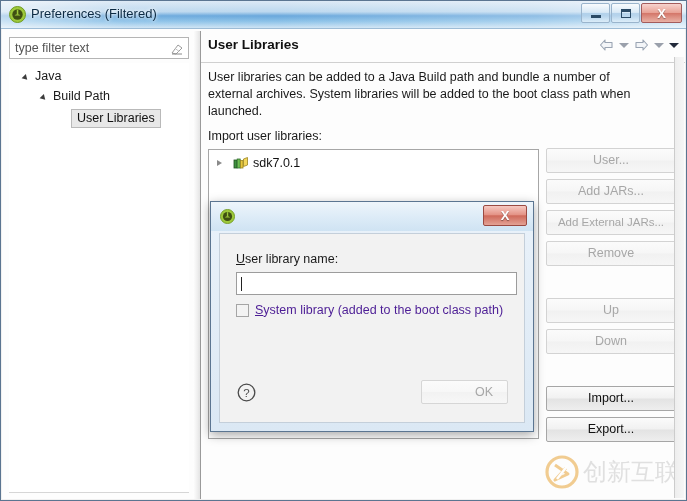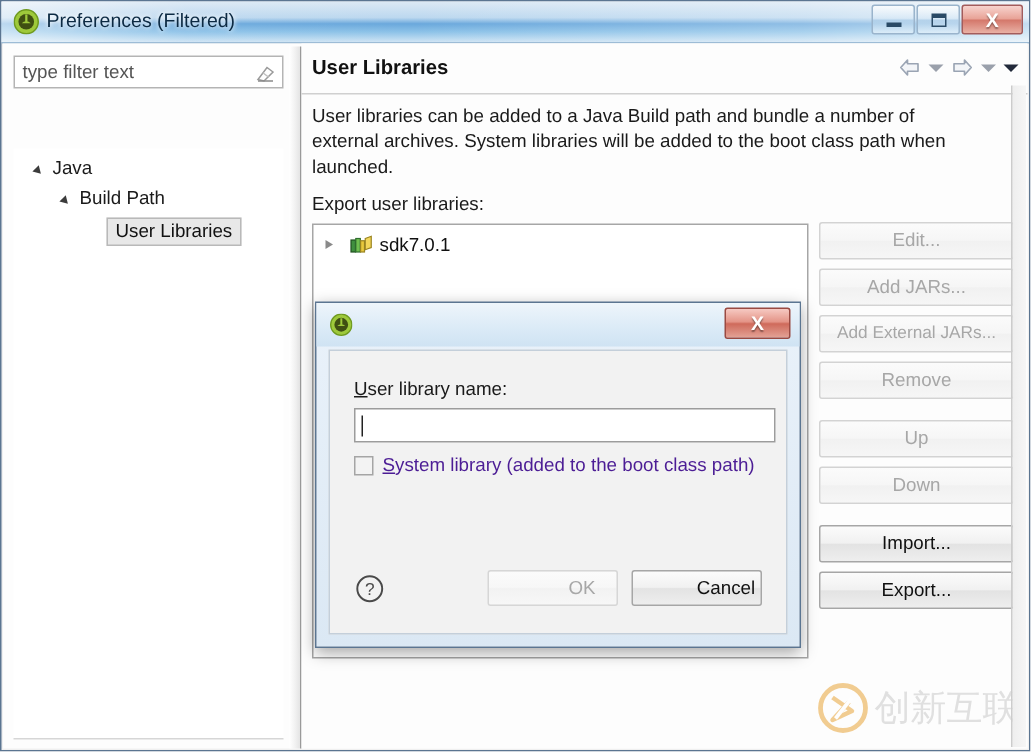--- a/index.html
+++ b/index.html
@@ -75,21 +75,20 @@
   }
   .filterbox .ftext{
     position:absolute;left:5px;top:3px;font-size:12.5px;color:#555;
     font-family:"Liberation Sans",sans-serif;
   }
   .eraser{position:absolute;right:4px;top:4px;width:14px;height:14px;}
   .tree{
     position:absolute;left:0;top:26px;width:180px;bottom:0;
     border:1px solid #d6d6d6;border-top:none;border-left:none;border-right:none;
     background:#fff;
-    margin-top:36px;
   }
   .tnode{position:absolute;font-size:12.5px;color:#1a1a1a;white-space:nowrap;}
   .tarrow{
     position:absolute;width:0;height:0;
     border-left:5px solid #3c3c3c;
     border-top:3.5px solid transparent;
     border-bottom:3.5px solid transparent;
     transform:rotate(45deg);
   }
   .tsel{
@@ -146,21 +145,21 @@
     display:block;width:130px;height:25px;margin-bottom:6px;
     border:1px solid #a6a6a6;border-radius:2px;
     background:linear-gradient(to bottom,#fbfbfb,#f1f1f1 48%,#e3e3e3 52%,#eeeeee);
     font-family:"Liberation Sans",sans-serif;font-size:12.5px;color:#111;
     box-sizing:border-box;text-align:center;line-height:23px;
   }
   .ebtn.disabled{
     color:#a7a7a7;border-color:#d3d3d3;
     background:linear-gradient(to bottom,#fbfbfb,#f6f6f6 48%,#f1f1f1 52%,#f6f6f6);
   }
-  .ebtn.gap{margin-top:14px;}
+  .ebtn.gap{margin-top:32px;}
 
   
   .watermark{
     position:absolute;right:6px;bottom:0px;width:135px;height:54px;opacity:.55;
     display:flex;align-items:center;gap:3px;overflow:hidden;
   }
   .wm-logo{width:36px;height:36px;flex:0 0 auto;}
   .wm-text{font-size:24px;color:#c9c9c9;font-family:Liberation Serif, serif;letter-spacing:0px;white-space:nowrap;}
 
   
@@ -315,39 +314,39 @@
                 <path d="M9 2 L9 4.5 L2 4.5 L2 9.5 L9 9.5 L9 12 L13.5 7 Z" fill="#f3f5f8" stroke="#9aa4b3" stroke-width="1.1" stroke-linejoin="round"></path>
               </svg>
             </span>
             <span class="caret"></span>
             <span class="caret dark"></span>
           </div>
         </div>
 
         <div class="desc">User libraries can be added to a Java Build path and bundle a number of external archives. System libraries will be added to the boot class path when launched.</div>
 
-        <div class="definedlbl">Export user libraries:</div>
+        <div class="definedlbl">Import user libraries:</div>
 
         <div class="listbox">
           <div class="libitem">
             <span class="libarrow"></span>
             <span class="libicon">
               <svg width="16" height="14" viewBox="0 0 16 14">
                 <rect x="1" y="4" width="3" height="8" fill="#3f8f3f" stroke="#205020" stroke-width="0.8"></rect>
                 <rect x="4.2" y="3" width="3" height="9" fill="#6fbf4f" stroke="#2f6f2f" stroke-width="0.8"></rect>
                 <rect x="7.4" y="4.5" width="2.6" height="7.5" fill="#e8c83c" stroke="#9a8420" stroke-width="0.8"></rect>
                 <path d="M10.5 3 L14.5 1.5 L14.5 9 L10.5 10.5 Z" fill="#f3d65a" stroke="#9a8420" stroke-width="0.8"></path>
               </svg>
             </span>
             <span>sdk7.0.1</span>
           </div>
         </div>
 
         <div class="btncol">
-          <div class="ebtn disabled">Edit...</div>
+          <div class="ebtn disabled">User...</div>
           <div class="ebtn disabled">Add JARs...</div>
           <div class="ebtn disabled" style="font-size:11.5px;">Add External JARs...</div>
           <div class="ebtn disabled">Remove</div>
           <div class="ebtn disabled gap">Up</div>
           <div class="ebtn disabled">Down</div>
           <div class="ebtn gap">Import...</div>
           <div class="ebtn">Export...</div>
         </div>
 
         <div class="watermark">
@@ -401,20 +400,19 @@
 
         <span class="helpicon">
           <svg width="19" height="19" viewBox="0 0 19 19">
             <circle cx="9.5" cy="9.5" r="8.3" fill="none" stroke="#4a4a4a" stroke-width="1.3"></circle>
             <text x="9.5" y="13.6" text-anchor="middle" font-family="Liberation Sans, sans-serif" font-size="11.5" fill="#4a4a4a">?</text>
           </svg>
         </span>
 
         <div class="dlg-btns">
           <div class="dbtn disabled">OK</div>
-          <div class="dbtn">Cancel</div>
         </div>
 
       </div>
     </div>
 
   </div>
 </div>
 
 </body></html>

